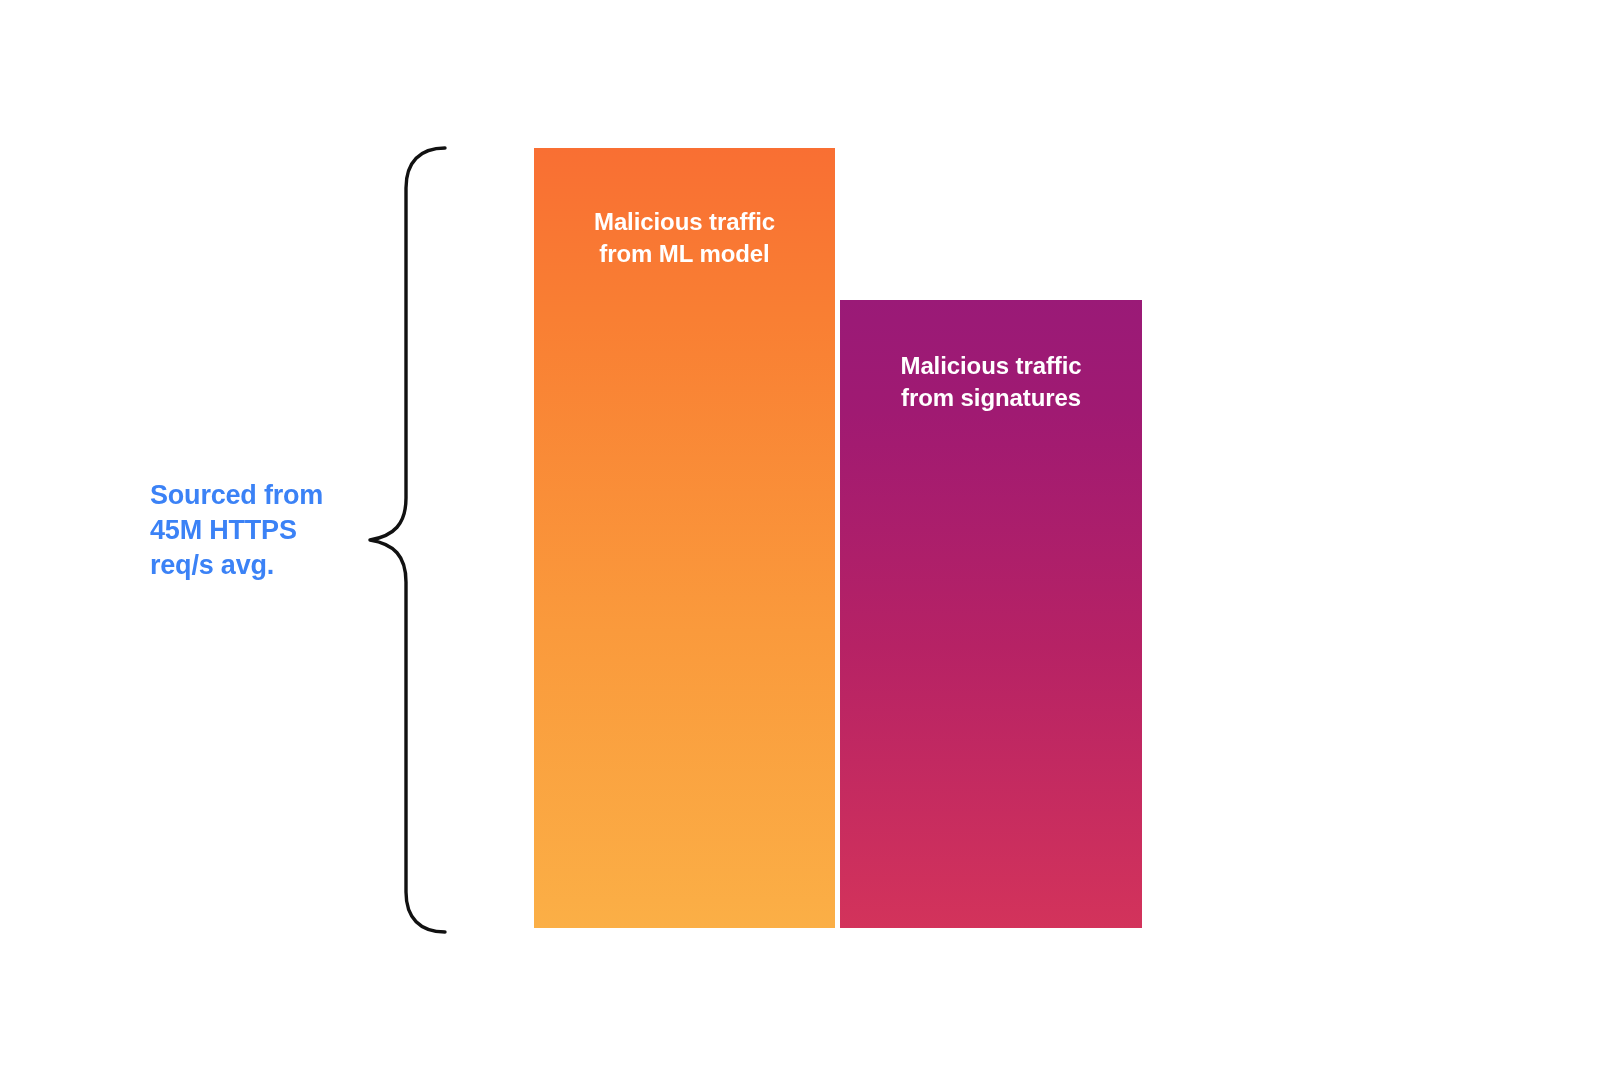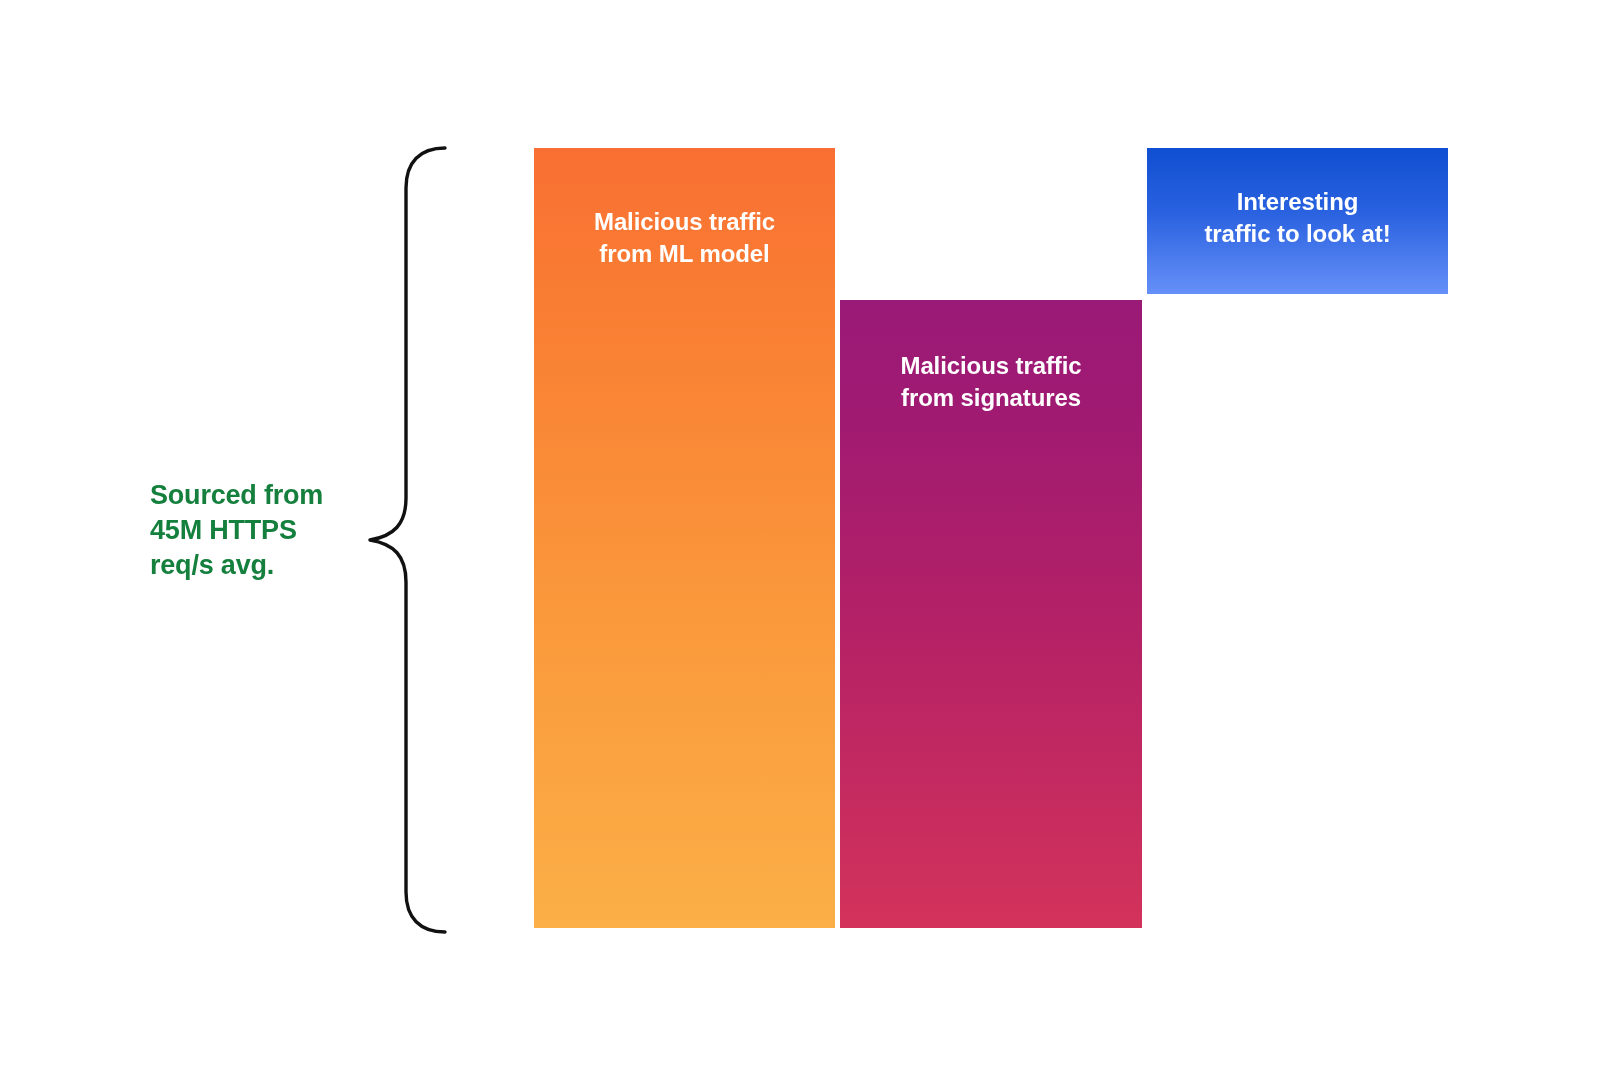--- a/index.html
+++ b/index.html
@@ -20,21 +20,21 @@
 
   
   .annotation-label {
     position: absolute;
     left: 150px;
     top: 478px;
     width: 230px;
     font-size: 27px;
     font-weight: bold;
     line-height: 1.30;
-    color: #15803d;
+    color: #3b82f6;
     letter-spacing: -0.2px;
     white-space: pre-line;
   }
 
   
   .brace-wrap {
     position: absolute;
     left: 360px;
     top: 140px;
     width: 100px;
@@ -121,18 +121,14 @@
   <div class="bar" id="bar-ml">
     <div class="bar-label">Malicious traffic
 from ML model</div>
   </div>
 
   <div class="bar" id="bar-sig">
     <div class="bar-label">Malicious traffic
 from signatures</div>
   </div>
 
-  <div class="bar" id="box-interesting">
-    <div class="bar-label">Interesting
-traffic to look at!</div>
-  </div>
 
 </div>
 
 </body></html>

